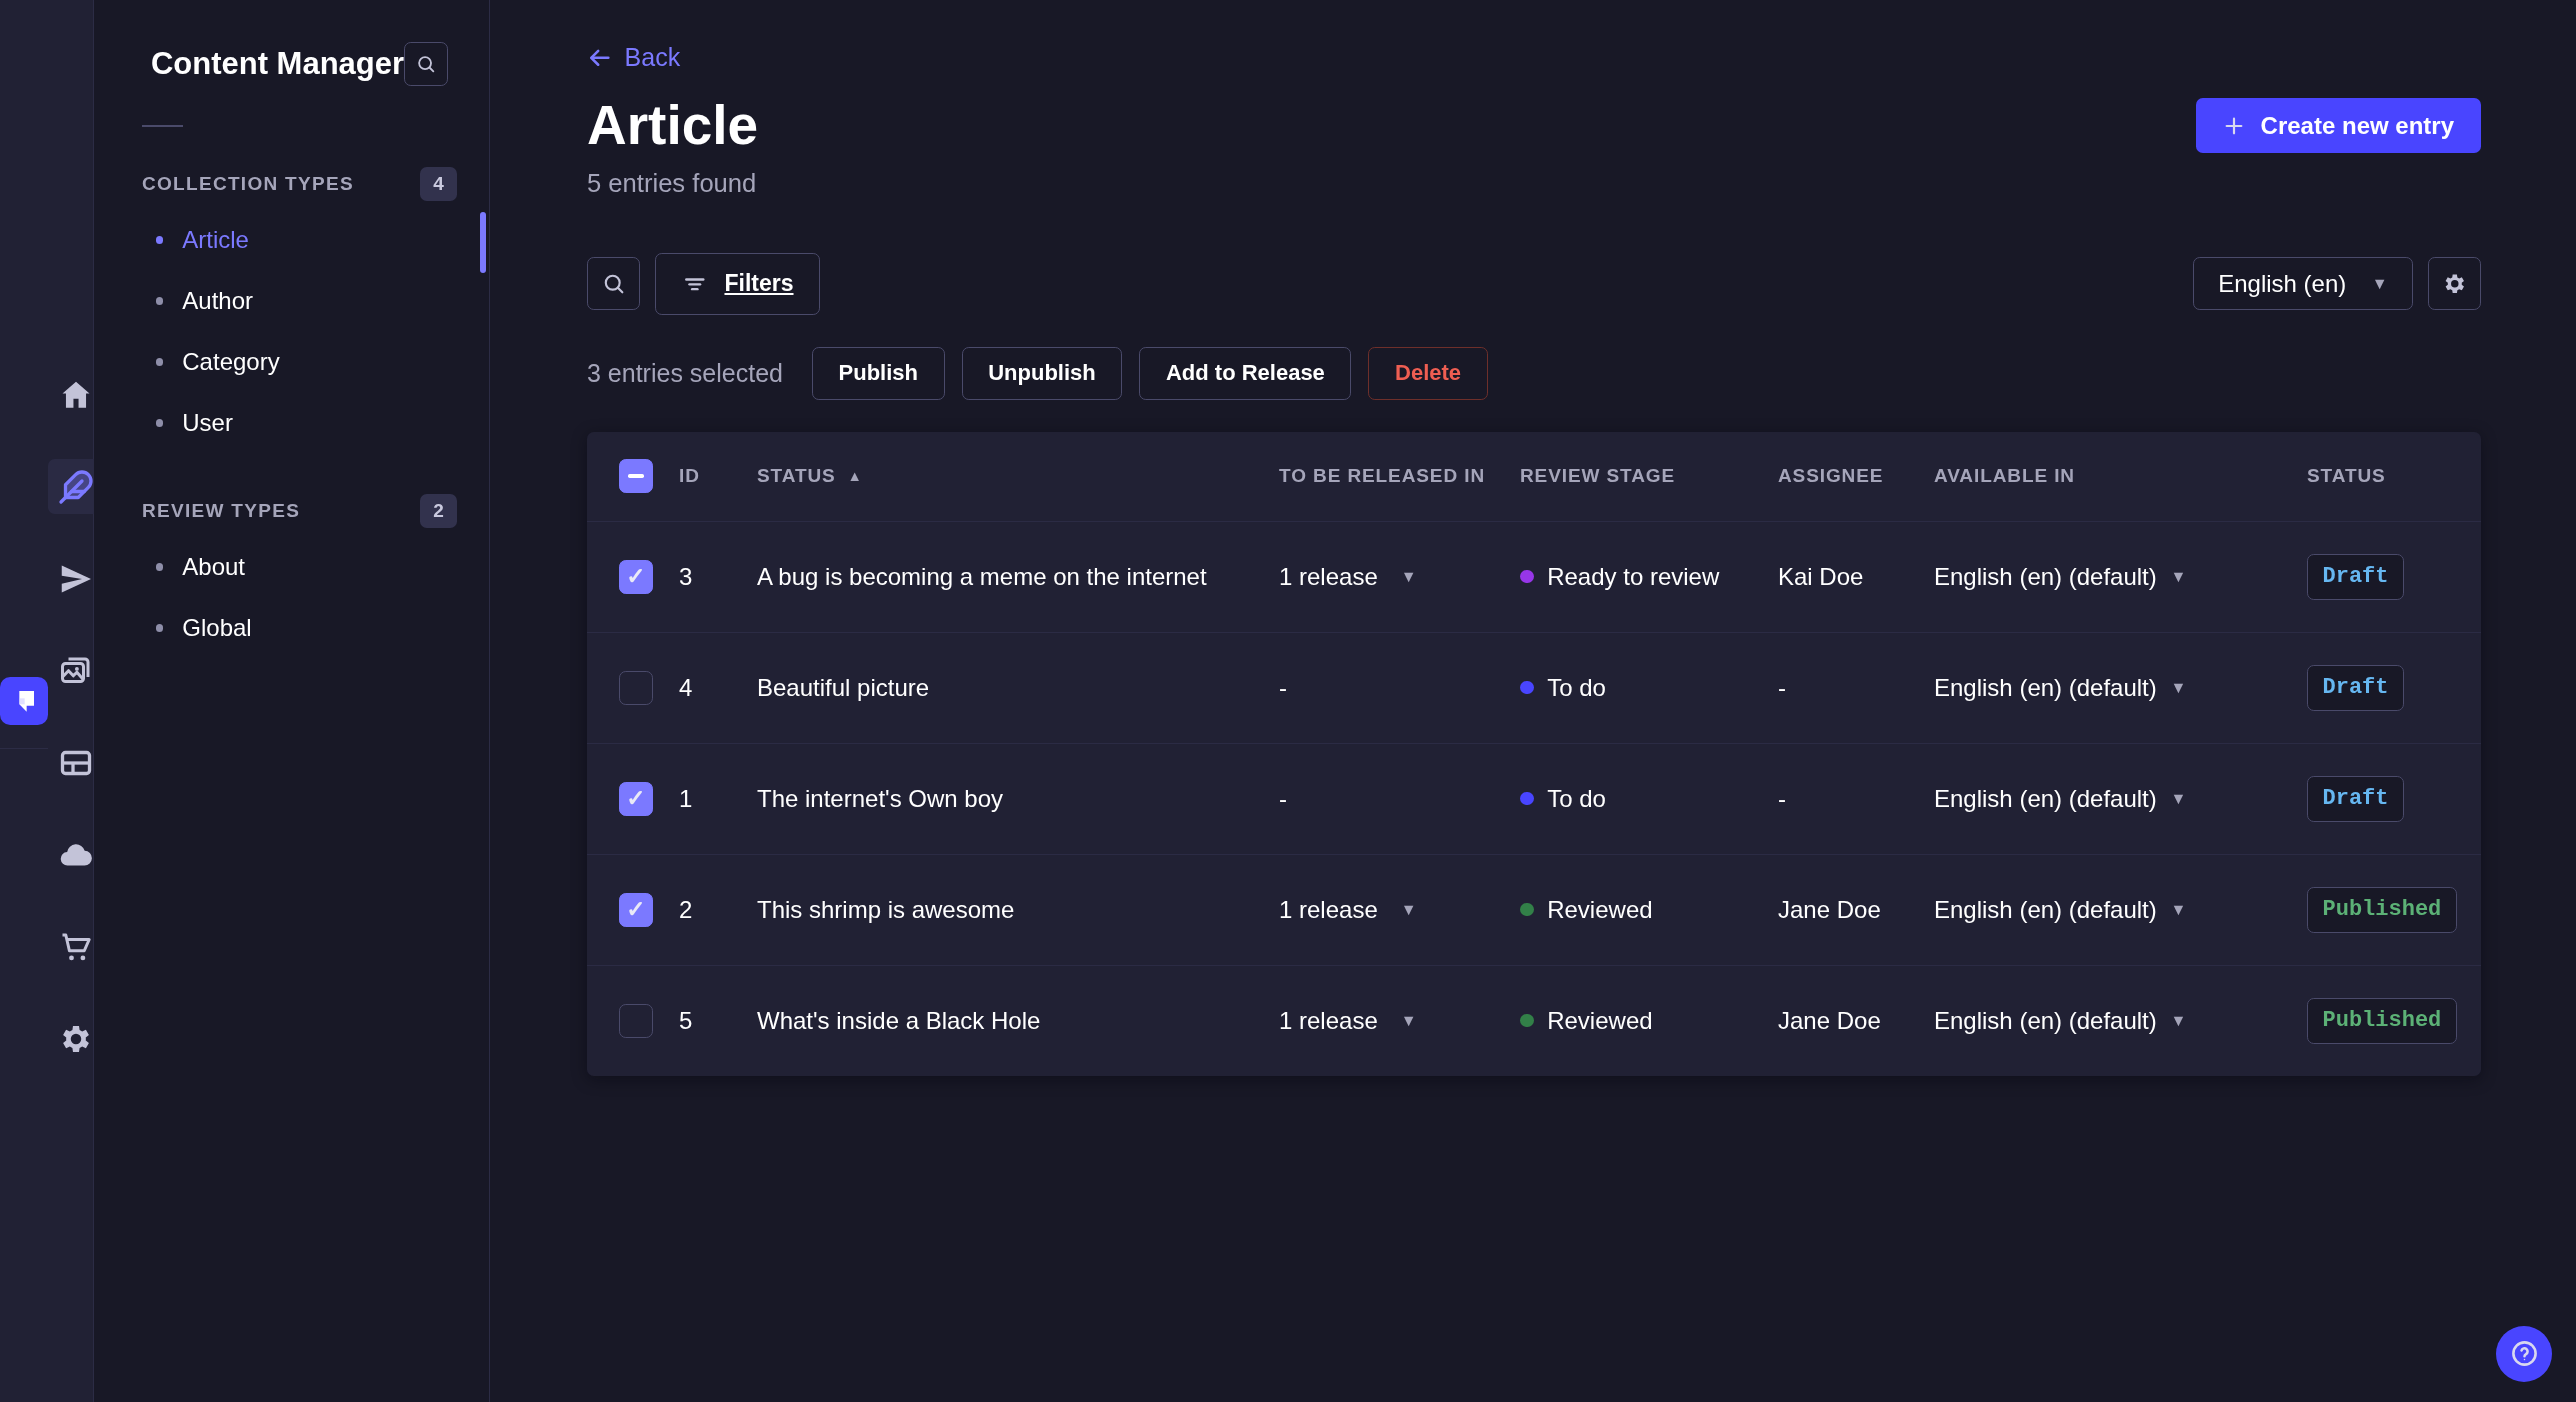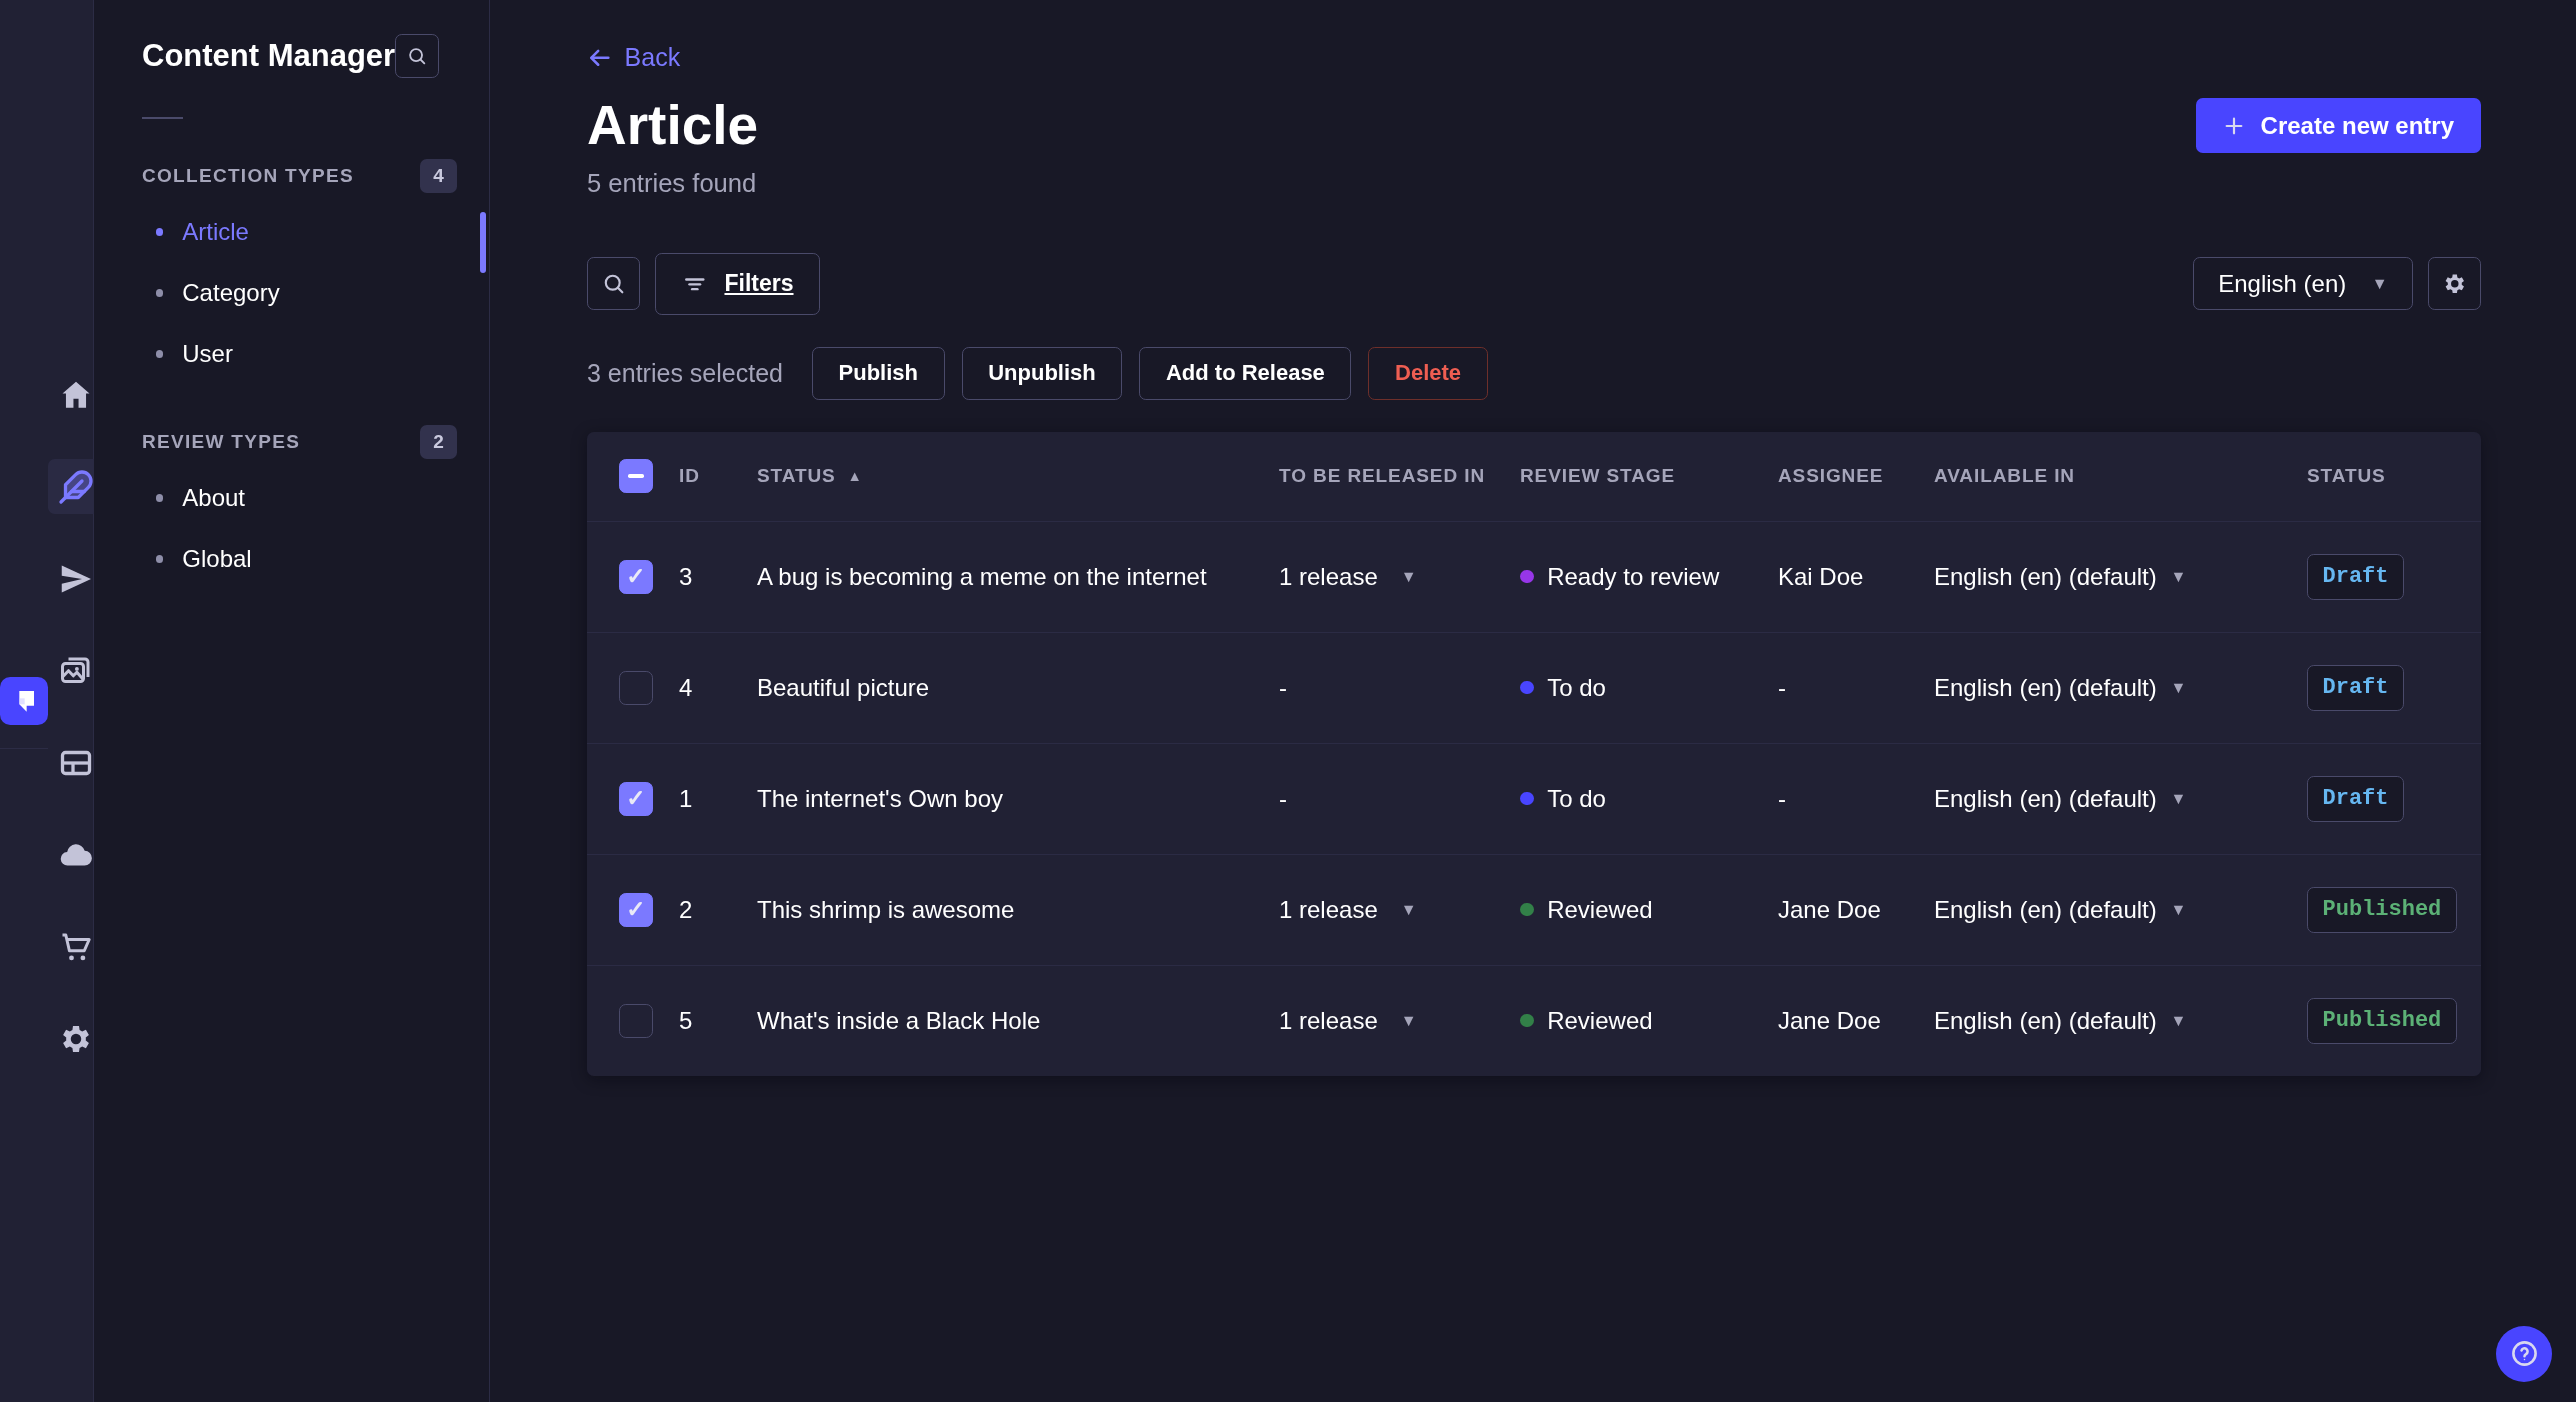--- a/index.html
+++ b/index.html
@@ -22,21 +22,21 @@
   .rail-item.active { background:#2a2a43; color:#7b79ff; }
   .rail-bottom { width:100%; border-top:0.9px solid #2c2c45; padding:22px 0 24px;
     display:flex; justify-content:center; }
   .avatar { width:55px; height:55px; border-radius:50%; background:#7b79ff; border:none;
     color:#212134; font-size:21px; font-weight:700; cursor:pointer;
     display:flex; align-items:center; justify-content:center; font-family:inherit; }
 
   
   .subnav { width:396px; background:#181826; border-right:0.9px solid #2c2c45;
     position:relative; flex-shrink:0; padding:34px 32px 0 48px; }
-  .subnav-head { display:flex; align-items:flex-start; justify-content:flex-start; }
+  .subnav-head { display:flex; align-items:flex-start; justify-content:center;margin-top:8px; }
   .subnav-title { font-size:31px; font-weight:700; color:#ffffff; line-height:44px; }
   .subnav-search { width:44px; height:44px; border-radius:6.8px; background:transparent;
     border:0.9px solid #4a4a6a; color:#c3c3d8; cursor:pointer;
     display:flex; align-items:center; justify-content:center; }
   .subnav-search svg { width:22px; height:22px; }
   .subnav-divider { width:41px; height:1.7px; background:#4a4a6a; margin-top:39px; }
   .nav-section { margin-top:39px; }
   .section-head { display:flex; align-items:center; justify-content:space-between; height:37px; }
   .section-label { font-size:19px; font-weight:700; letter-spacing:1.3px; color:#a5a5ba; }
   .section-badge { min-width:37px; height:34px; padding:0 8.5px; border-radius:6.8px; background:#32324d;
@@ -201,20 +201,24 @@
         <span class="section-label">COLLECTION TYPES</span>
         <span class="section-badge">4</span>
       </div>
       <ul class="nav-items">
         <li class="nav-item" data-active="true">
           <span class="bullet"></span>
           <span>Article</span>
         </li>
         <li class="nav-item" data-active="false">
           <span class="bullet"></span>
+          <span>Author</span>
+        </li>
+        <li class="nav-item" data-active="false">
+          <span class="bullet"></span>
           <span>Category</span>
         </li>
         <li class="nav-item" data-active="false">
           <span class="bullet"></span>
           <span>User</span>
         </li>
       </ul>
     </div>
 
     <div class="nav-section">

